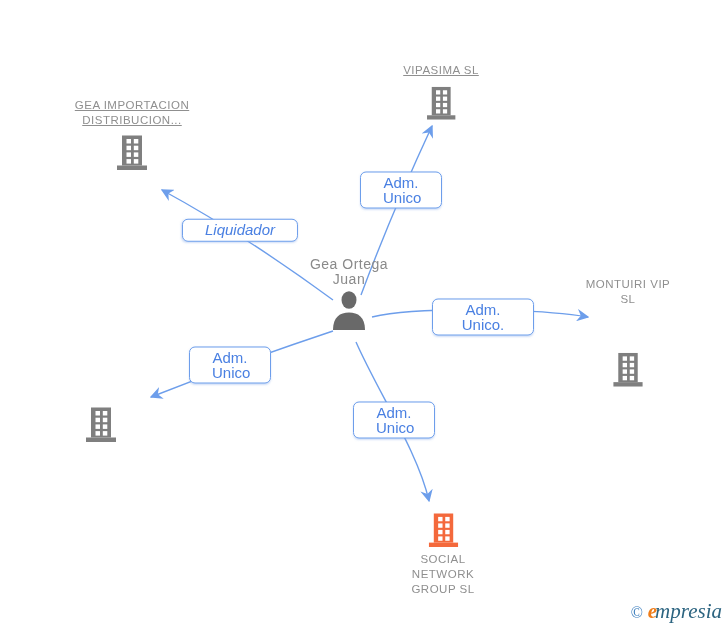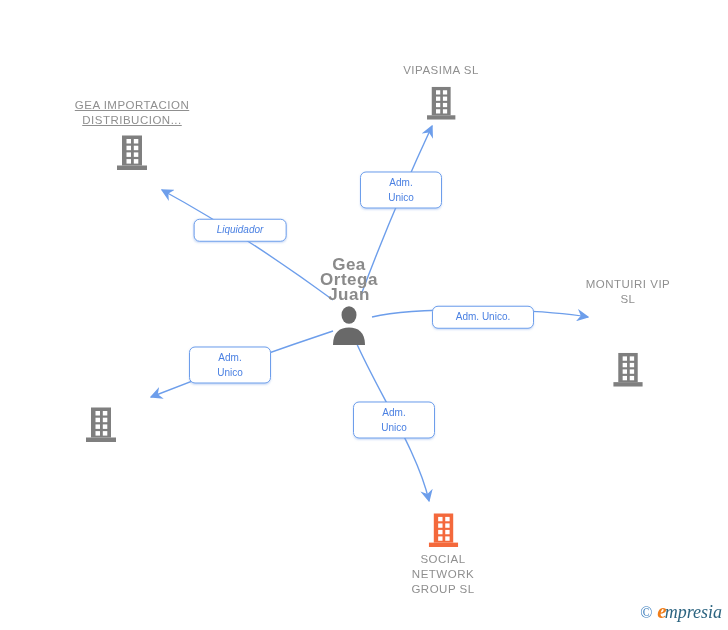--- a/index.html
+++ b/index.html
@@ -23,41 +23,41 @@
   .arrow-fill{fill:var(--edge-blue);}
 
   .node{
     position:absolute;z-index:2;display:flex;flex-direction:column;align-items:center;
     transform:translateX(-50%);color:var(--text-gray);
     font-size:11.5px;line-height:15px;letter-spacing:0.5px;text-align:center;
     cursor:pointer;
   }
   .node .label{white-space:normal;}
   .nowrap{white-space:nowrap;}
-  .person-name{font-size:17px;color:#8a8a8a;width:96px;font-weight:bold;}
+  .person-name{font-size:14px;color:#8a8a8a;width:96px;}
   .b-icon{display:block;}
 
   .edge-label{
     position:absolute;z-index:3;transform:translate(-50%,-50%);
     background:#ffffff;border:1.5px solid var(--edge-blue);border-radius:6px;
-    color:var(--label-text-blue);font-size:10px;line-height:14.5px;
+    color:var(--label-text-blue);font-size:15px;line-height:14.5px;
     padding:3px 22px;text-align:center;
     box-shadow:0 1px 2px rgba(120,160,230,0.35);
   }
   .w-narrow{width:36px;}
   .w-mid{width:56px;}
 
   .logo{
     position:absolute;right:6px;bottom:6px;z-index:4;
     display:flex;align-items:baseline;gap:5px;
     font-family:"Liberation Serif", serif;font-style:italic;
   }
   .logo .copy{color:var(--logo-copyright-blue);font-size:16px;font-style:normal;}
   .logo .brand-e{color:var(--logo-e-orange);font-size:21px;font-weight:bold;}
-  .logo .brand-rest{color:var(--logo-text-teal);font-size:18px;margin-left:-2px;}
+  .logo .brand-rest{color:var(--logo-text-teal);font-size:21px;margin-left:-2px;}
 </style>
 </head>
 <body>
 
 <svg class="edges" width="728" height="630" viewBox="0 0 728 630">
   <defs>
     <marker id="arrow" viewBox="0 0 9 9" refX="8" refY="4.5" markerWidth="9" markerHeight="9" orient="auto">
       <path d="M0,0 L9,4.5 L0,9 L2.8,4.5 Z" class="arrow-fill"></path>
     </marker>
   </defs>
@@ -71,21 +71,21 @@
 <div class="node" style="left:349px;top:257px;">
   <div class="label person-name">Gea Ortega Juan</div>
   <span style="margin-top:3px;">
     <svg class="b-icon" width="38" height="40" viewBox="0 0 38 40">
       <ellipse cx="19" cy="10" rx="7.5" ry="8.8" fill="var(--person-gray)"></ellipse>
       <path d="M3,40 C3,27 10,22.5 19,22.5 C28,22.5 35,27 35,40 Z" fill="var(--person-gray)"></path>
     </svg>
   </span>
 </div>
 
-<div class="node" style="left:441px;top:63px;">
+<div class="node" style="left:441px;top:63px;text-decoration:underline;">
   <div class="label nowrap">VIPASIMA SL</div>
   <span style="margin-top:8px;">
     <svg class="b-icon" width="34" height="34" viewBox="0 0 34 36">
       <rect x="2" y="31" width="30" height="4.5" fill="var(--node-gray)"></rect>
       <rect x="7" y="1" width="20" height="30" fill="var(--node-gray)"></rect>
       <g fill="#ffffff">
         <rect x="11.5" y="4.5" width="4.5" height="4.5"></rect>
           <rect x="18.8" y="4.5" width="4.5" height="4.5"></rect>
         <rect x="11.5" y="11.2" width="4.5" height="4.5"></rect>
           <rect x="18.8" y="11.2" width="4.5" height="4.5"></rect>

